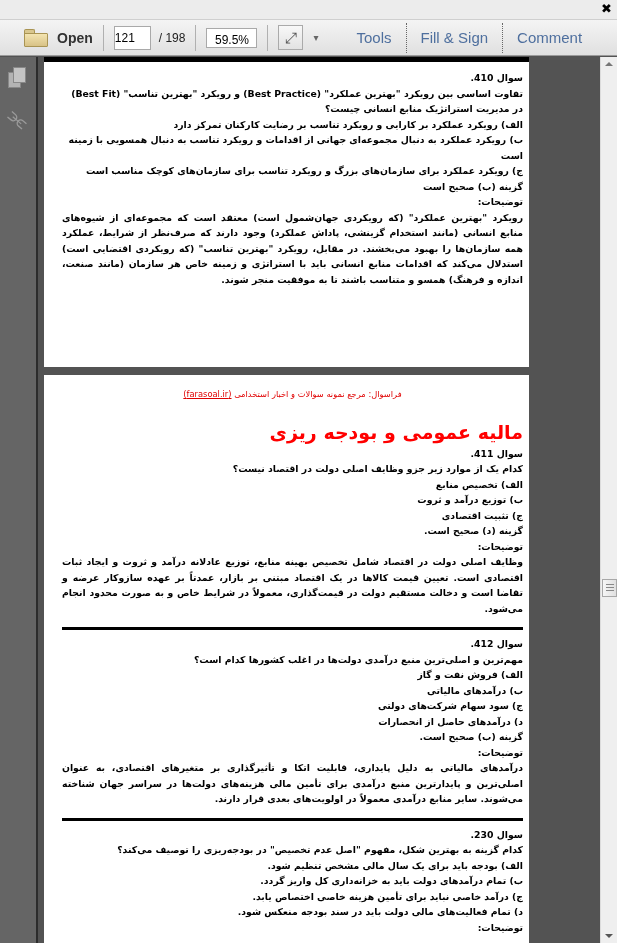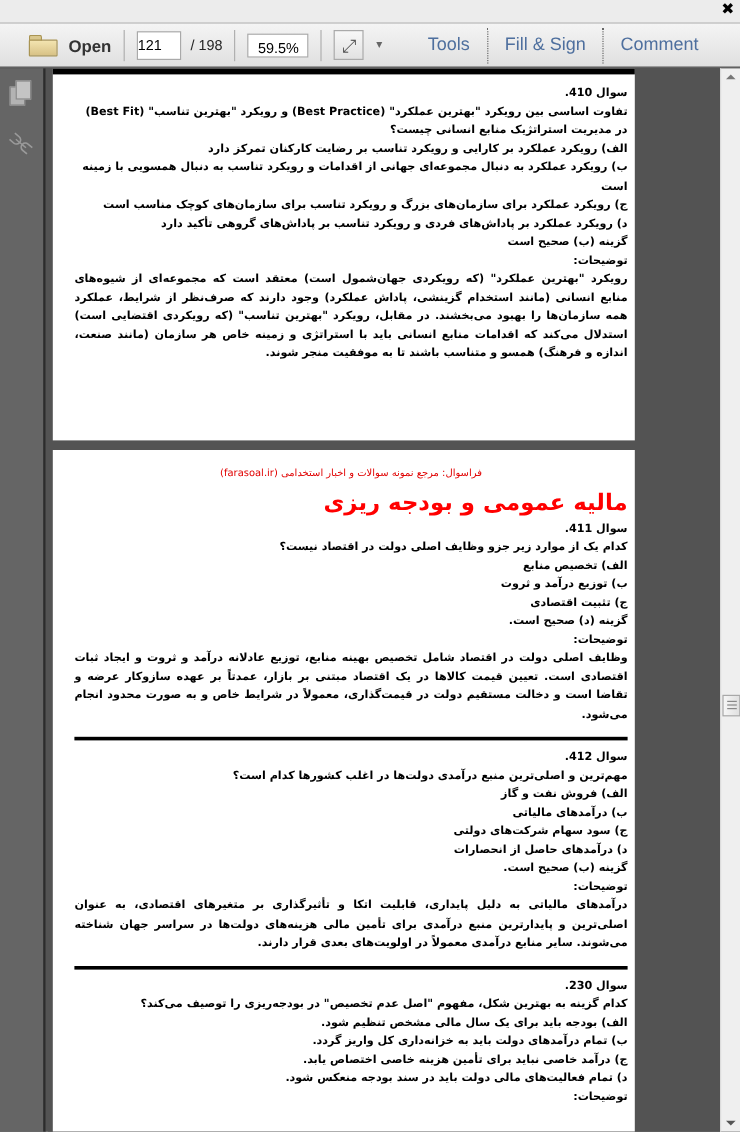--- a/index.html
+++ b/index.html
@@ -33,22 +33,22 @@
   .clip-icon { font-size: 22px; color: #9a9a9a; transform: rotate(40deg); text-align: center; line-height: 24px; }
   .doc-area { position: absolute; left: 40px; top: 57px; width: 560px; height: 886px; background: #535353; overflow: hidden; }
   .page { position: absolute; left: 4px; width: 485px; background: #fff; }
   .page1 { top: -1px; height: 311px; border-top: 6px solid #000; }
   .page2 { top: 318px; height: 600px; }
   .content { direction: rtl; text-align: right; font-family: "DejaVu Sans", sans-serif; font-size: 9.3px; line-height: 15.5px; color: #000; font-weight: bold; }
   .page1 .content { position: absolute; right: 6px; left: 18px; top: 8px; }
   .page2 .content { position: absolute; right: 6px; left: 18px; top: 0; }
   .just { text-align: justify; text-align-last: right; }
   .header-link { color: #e00000; font-size: 8.3px; text-align: center; padding-top: 12px; margin-left: 0; direction: rtl; font-weight: normal; }
-  .header-link .site { }
-  .chapter { color: #ff0000; font-size: 19px; line-height: 28px; font-weight: bold; margin-top: 2px; }
+  .header-link .site { text-decoration: underline; }
+  .chapter { color: #ff0000; font-size: 19px; line-height: 28px; font-weight: bold; margin-top: 15px; }
   .rule { height: 3px; background: #000; margin: 11px 0 6px 0; direction: ltr; }
   .scrollbar { position: absolute; left: 600px; top: 57px; width: 17px; height: 886px; background: #efefef; border-left: 1px solid #dcdcdc; }
   .sb-up, .sb-down { position: absolute; left: 4px; width: 0; height: 0; border-left: 4px solid transparent; border-right: 4px solid transparent; }
   .sb-up { top: 5px; border-bottom: 4px solid #777; }
   .sb-down { bottom: 5px; border-top: 4px solid #555; }
   .sb-thumb { position: absolute; left: 1px; top: 522px; width: 15px; height: 18px; background: linear-gradient(90deg, #f6f6f6, #e0e0e0); border: 1px solid #a8a8a8; }
   .sb-thumb::before { content: ""; position: absolute; left: 3px; top: 4px; width: 8px; height: 1px; background: #888; box-shadow: 0 3px 0 #888, 0 6px 0 #888; }
 </style>
 </head>
 <body>
@@ -99,21 +99,20 @@
 </div>
 
 <div class="doc-area">
   <div class="page page1">
     <div class="content">
       <div>سوال 410.</div>
       <div>تفاوت اساسی بین رویکرد "بهترین عملکرد" (Best Practice) و رویکرد "بهترین تناسب" (Best Fit) در مدیریت استراتژیک منابع انسانی چیست؟</div>
       <div>الف) رویکرد عملکرد بر کارایی و رویکرد تناسب بر رضایت کارکنان تمرکز دارد</div>
       <div>ب) رویکرد عملکرد به دنبال مجموعه‌ای جهانی از اقدامات و رویکرد تناسب به دنبال همسویی با زمینه است</div>
       <div>ج) رویکرد عملکرد برای سازمان‌های بزرگ و رویکرد تناسب برای سازمان‌های کوچک مناسب است</div>
-      <div>د) رویکرد عملکرد بر پاداش‌های فردی و رویکرد تناسب بر پاداش‌های گروهی تأکید دارد</div>
       <div>گزینه (ب) صحیح است</div>
       <div>توضیحات:</div>
       <div class="just">رویکرد "بهترین عملکرد" (که رویکردی جهان‌شمول است) معتقد است که مجموعه‌ای از شیوه‌های منابع انسانی (مانند استخدام گزینشی، پاداش عملکرد) وجود دارند که صرف‌نظر از شرایط، عملکرد همه سازمان‌ها را بهبود می‌بخشند. در مقابل، رویکرد "بهترین تناسب" (که رویکردی اقتضایی است) استدلال می‌کند که اقدامات منابع انسانی باید با استراتژی و زمینه خاص هر سازمان (مانند صنعت، اندازه و فرهنگ) همسو و متناسب باشند تا به موفقیت منجر شوند.</div>
     </div>
   </div>
 
   <div class="page page2">
     <div class="content">
       <div class="header-link">
         <span>فراسوال: مرجع نمونه سوالات و اخبار استخدامی</span>

